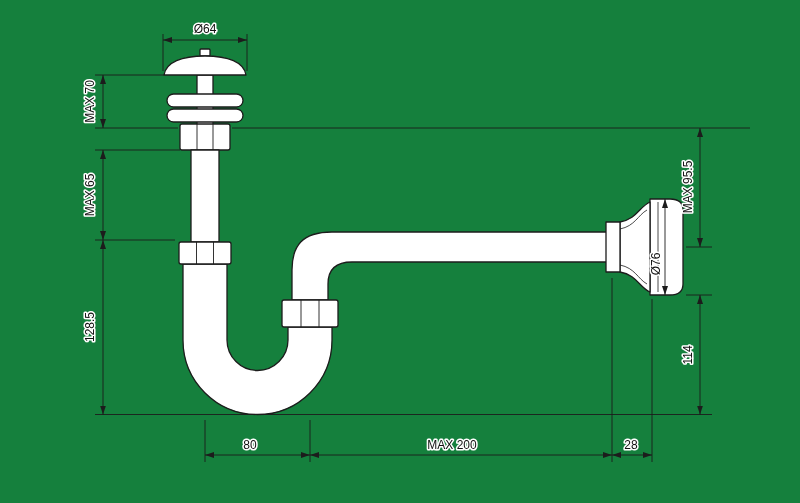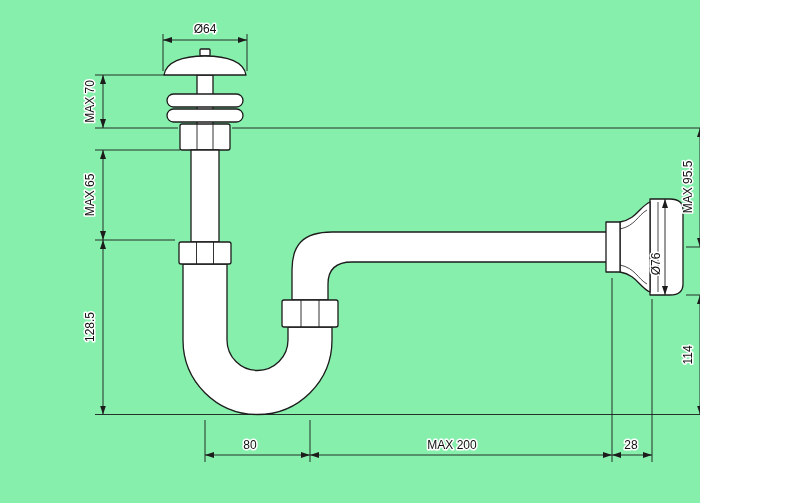--- a/index.html
+++ b/index.html
@@ -1,19 +1,19 @@
 <!DOCTYPE html>
 <html><head>
 <meta charset="utf-8">
 <style>
   html,body{margin:0;padding:0;background:#ffffff;}
   .canvas{
     position:relative;
-    width:700px;height:503px;
-    background:#86efac;
+    width:800px;height:503px;
+    background:#15803d;
     font-family:"Liberation Sans", sans-serif;
     overflow:hidden;
   }
   svg{position:absolute;inset:0;}
   .part{fill:#ffffff;stroke:#1c1c1c;stroke-width:1.3;stroke-linejoin:round;}
   .facet{stroke:#1c1c1c;stroke-width:0.9;fill:none;}
   .thin{stroke:#1c1c1c;stroke-width:0.9;fill:none;}
   .dim{stroke:#1c1c1c;stroke-width:0.9;fill:none;}
   .detail{stroke:#1c1c1c;stroke-width:0.8;fill:none;}
   text{

